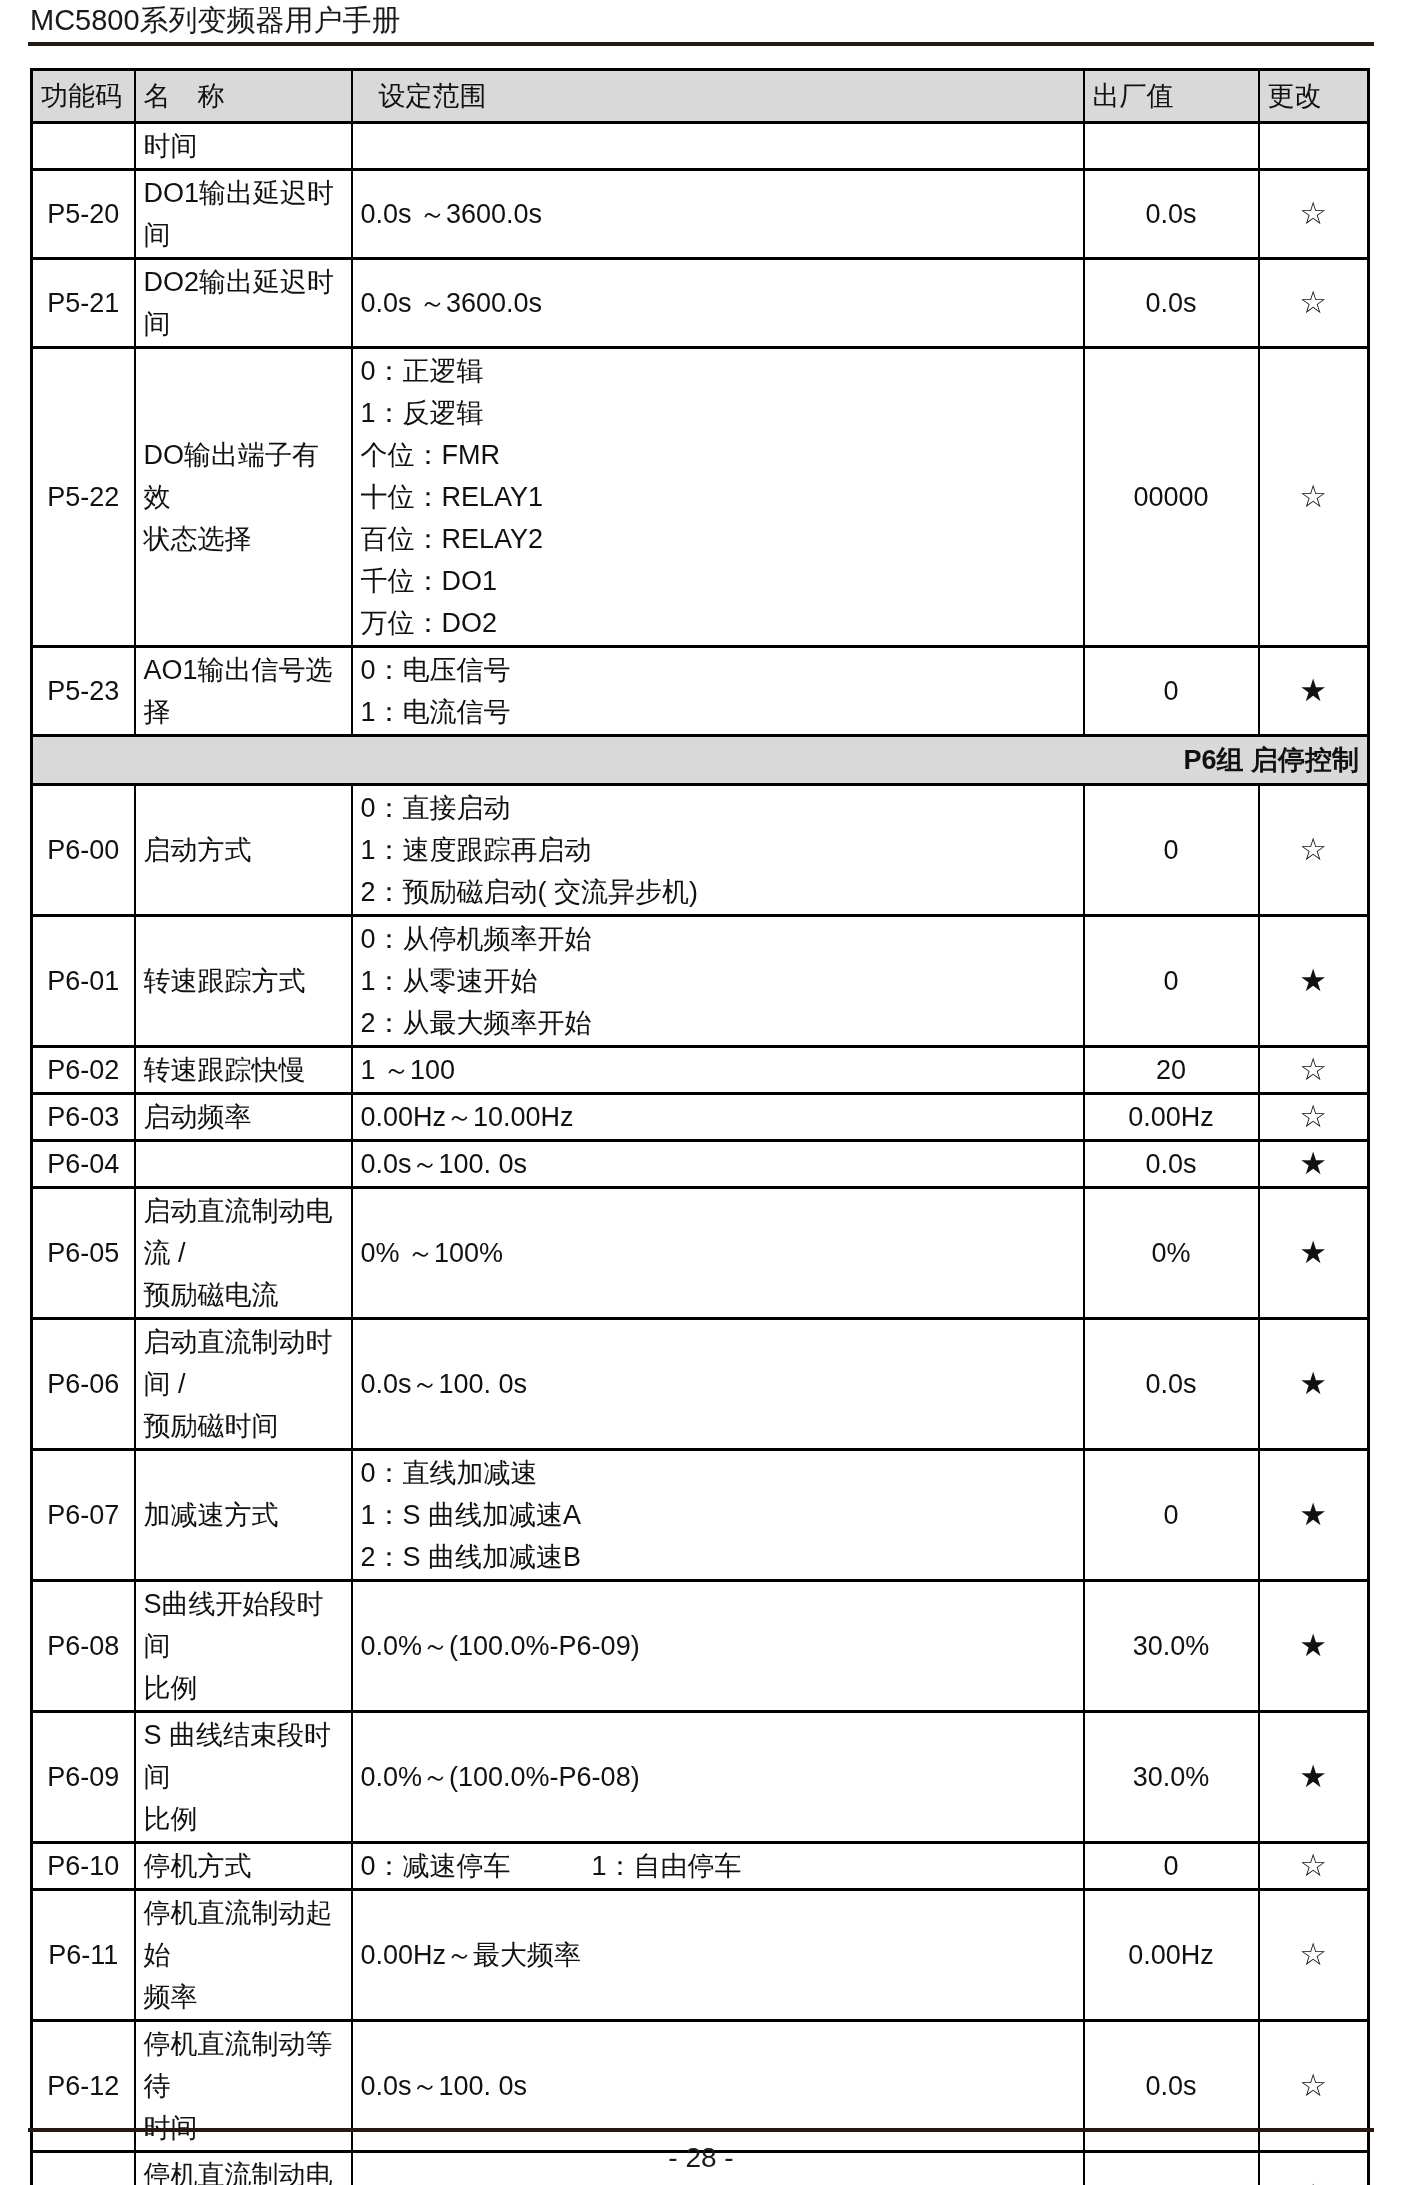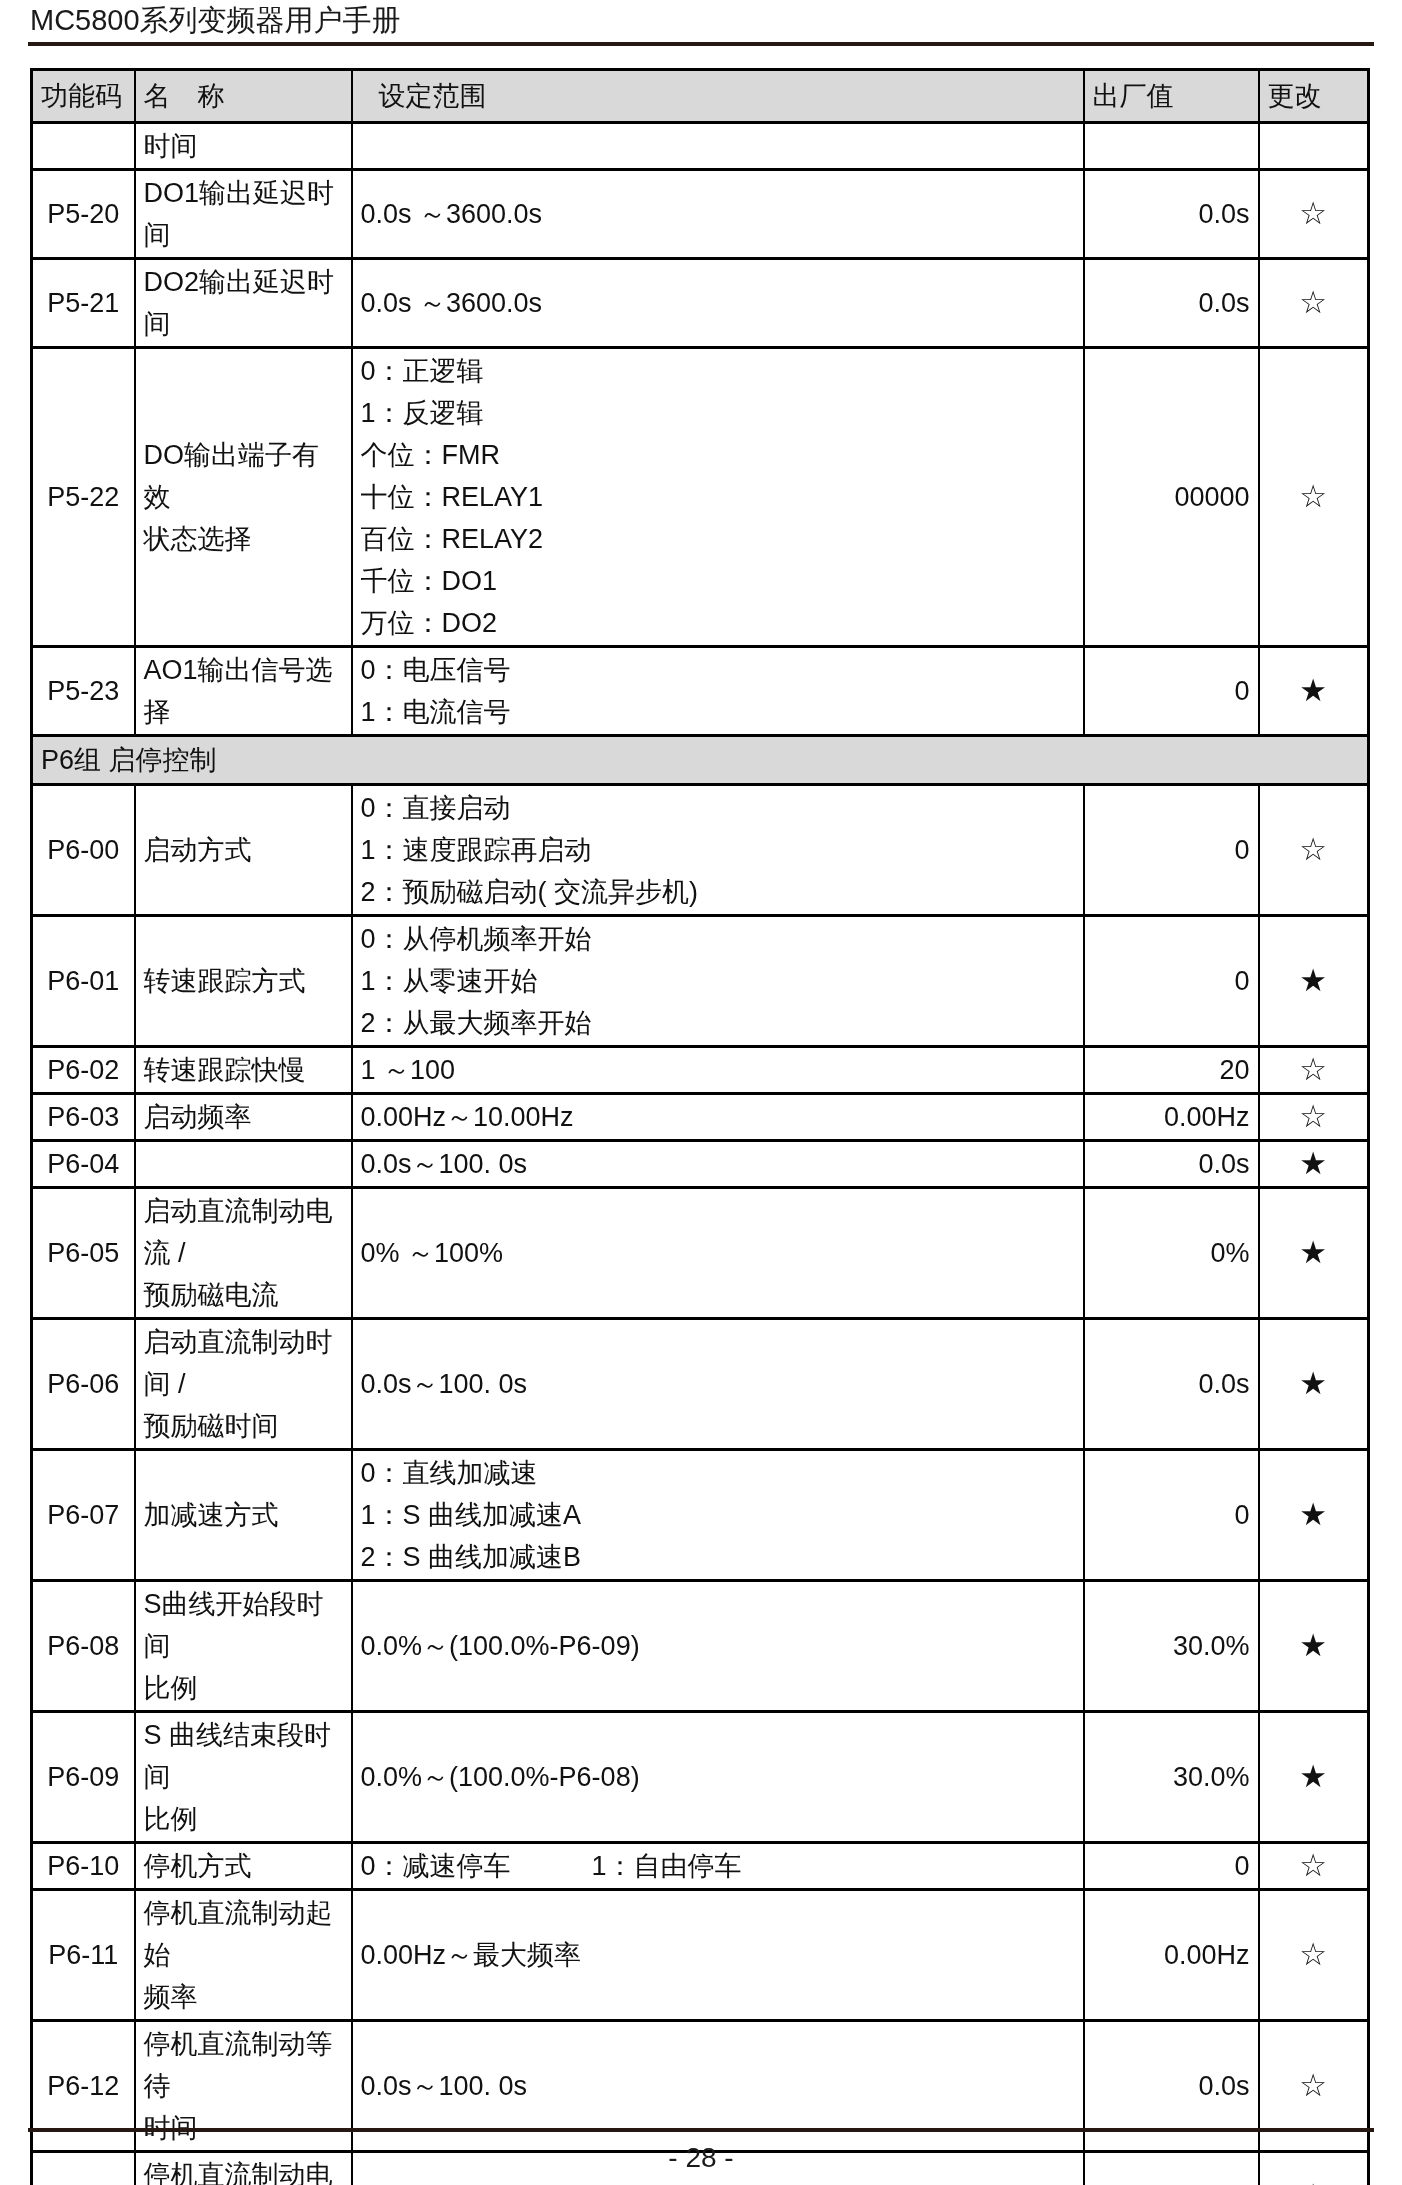--- a/index.html
+++ b/index.html
@@ -39,24 +39,24 @@
   .param-table th{
     background:#d9d9d9;
     font-weight:normal;
     height:48px;
     text-align:left;
   }
   .param-table th.range-h{text-align:left;padding-left:26px;}
   .code-cell{text-align:center;padding:1px 2px;}
   .name-cell{text-align:left;padding-left:14px;white-space:pre-line;}
   .range-cell{text-align:left;padding-left:16px;white-space:pre-line;}
-  .default-cell{text-align:right;}
+  .default-cell{text-align:center;}
   .change-cell{text-align:center;font-size:31px;}
   .section-cell{
-    background:#d9d9d9;text-align:left;height:44px;
+    background:#d9d9d9;text-align:right;height:44px;font-weight:bold;
   }
   .doc-footer-rule{
     position:absolute;left:28px;top:2128px;
     width:1346px;height:4px;background:#261812;
   }
   .page-number{
     position:absolute;left:0;top:2142px;width:1402px;
     text-align:center;font-size:28px;color:#1a1a1a;
   }
 </style>

